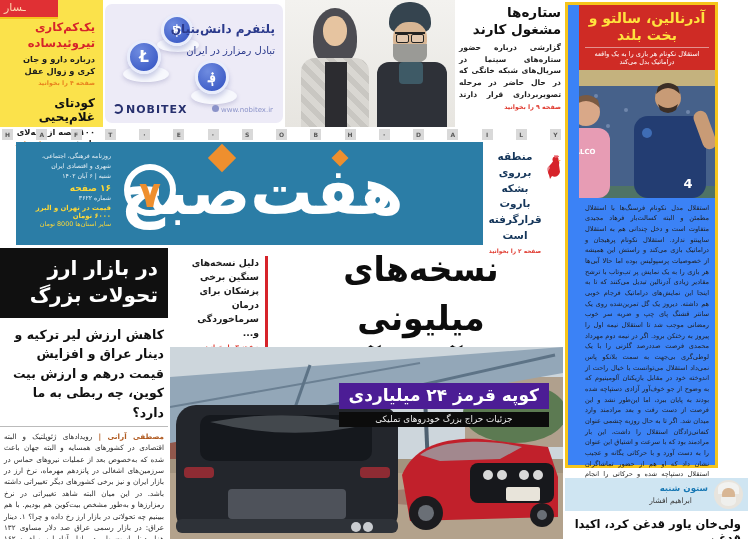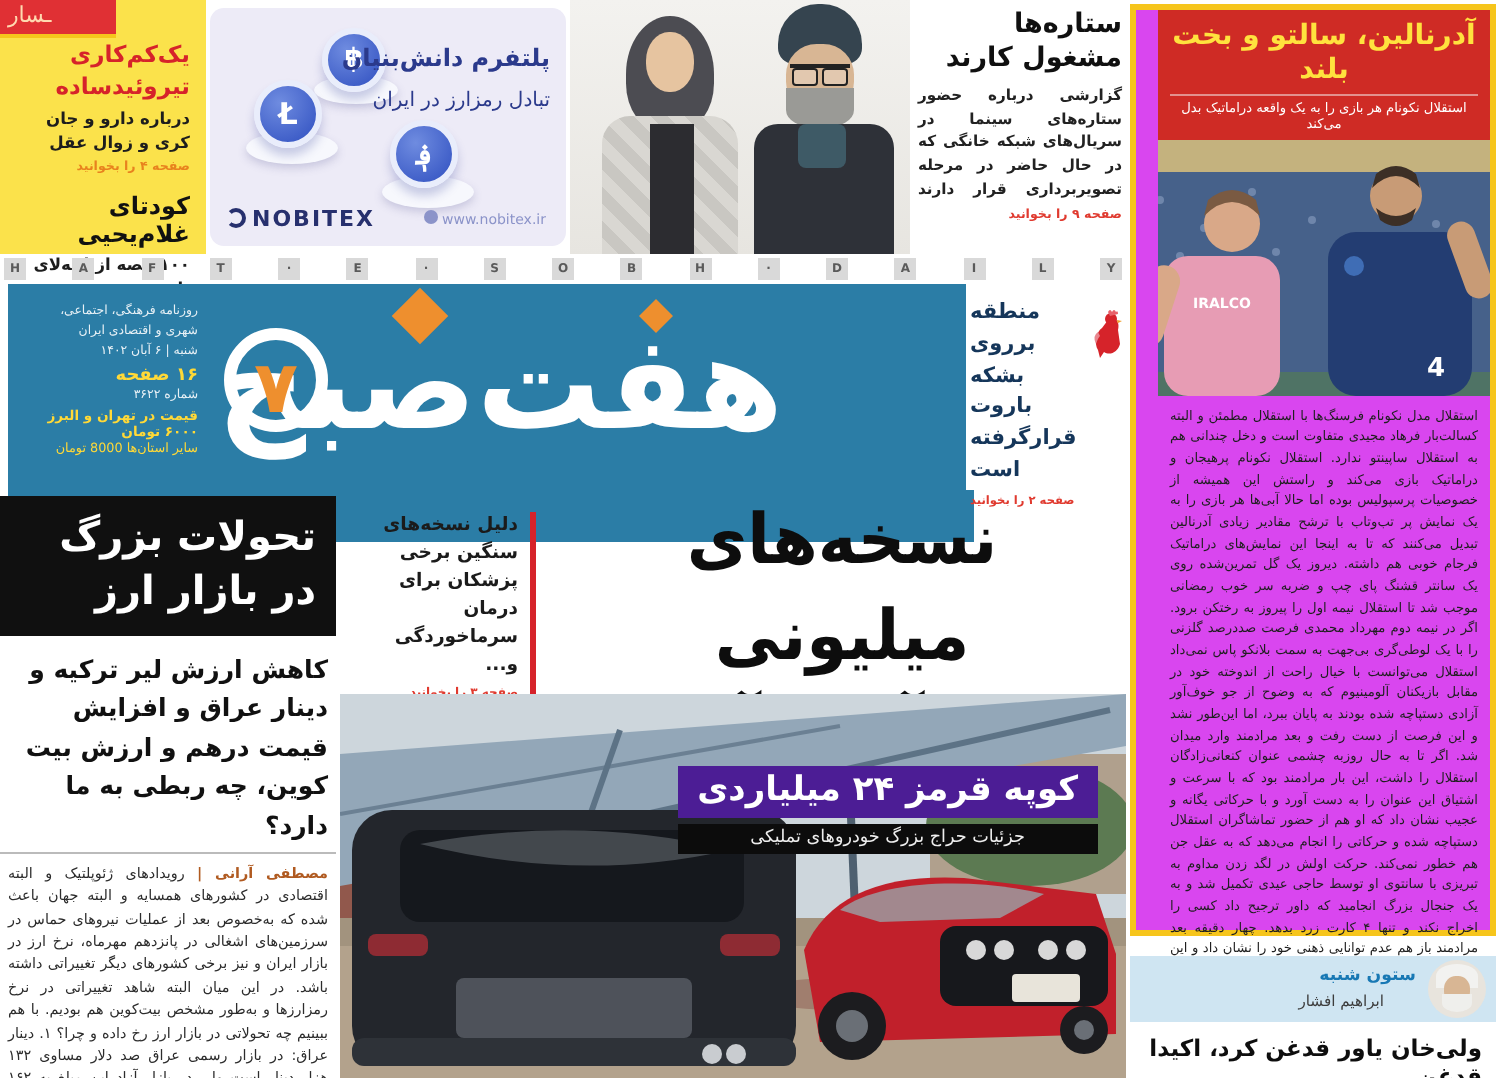--- a/index.html
+++ b/index.html
@@ -54,33 +54,33 @@
   
   .stars { position:absolute; left:457px; top:4px; width:104px; height:123px; text-align:right; padding-left:2px; }
   .stars-title { font-size:13.5px; font-weight:bold; color:#101010; line-height:1.25; }
   .stars-body { font-size:7.6px; font-weight:bold; color:#222; line-height:1.55; margin-top:4px; text-align:justify; }
   .stars-ref { color:#e03a2f; font-size:6.3px; font-weight:bold; }
   
   .latin-band { position:absolute; left:2px; top:129px; width:559px; height:11px; display:flex; justify-content:space-between; direction:ltr; }
   .latin-cell { width:11px; height:11px; background:#d9d9d9; color:#5a5a5a; font-size:6px; font-weight:bold; display:flex; align-items:center; justify-content:center; }
   
   .masthead { position:absolute; left:0; top:142px; width:561px; height:103px; }
-  .mast-teal { position:absolute; left:4px; top:0; width:483px; height:129px; background:#2b7da6; overflow:hidden; }
+  .mast-teal { position:absolute; left:16px; top:0; width:483px; height:103px; background:#2b7da6; overflow:hidden; }
   .mast-info { position:absolute; right:388px; top:9px; width:88px; text-align:right; color:#fff; }
   .mi-line { font-size:6.2px; line-height:1.6; color:#e8f1f6; }
   .mi-pages { color:#ffd937; font-weight:bold; font-size:9px; margin:2px 0 1px; }
   .mi-issue { font-size:6.2px; color:#e8f1f6; }
   .mi-price1 { color:#ffd937; font-weight:bold; font-size:6.8px; margin-top:3px; }
   .mi-price2 { color:#ffd937; font-size:6.4px; }
   .logo-text { position:absolute; left:96px; top:2px; width:300px; text-align:center; color:#fff; font-size:62px; font-weight:bold; line-height:96px; transform:scaleY(1.05); letter-spacing:-2px; }
   .logo-diamond { position:absolute; background:#ee8f2e; transform:rotate(45deg); }
   .d1 { width:20px; height:20px; left:196px; top:6px; }
   .d2 { width:12px; height:12px; left:318px; top:10px; }
   .logo-seven { position:absolute; left:108px; top:22px; width:52px; height:52px; border:6px solid #fff; border-radius:50%; color:#ee8f2e; font-size:36px; font-weight:bold; text-align:center; line-height:50px; }
-  .mast-side { position:absolute; left:483px; top:0; width:78px; height:103px; background:#fff; padding:7px 16px 0 2px; text-align:left; }
+  .mast-side { position:absolute; left:483px; top:0; width:78px; height:103px; background:#fff; padding:7px 16px 0 2px; text-align:center; }
   .mast-side-headline { color:#15365a; font-size:10.5px; font-weight:bold; line-height:1.5; }
   .mast-side-ref { color:#e03a2f; font-size:5.8px; font-weight:bold; margin-top:4px; }
   .rooster { position:absolute; left:546px; top:12px; width:16px; height:26px; }
   
   .main-headline { position:absolute; left:170px; top:248px; width:392px; height:97px; }
   .mh-kicker { position:absolute; left:2px; top:8px; width:96px; border-left:none; padding-left:6px; text-align:right; }
   .mh-kicker-inner { border-right:3px solid #d6232a; padding-right:6px; }
   .mh-kicker-text { font-size:9.3px; font-weight:bold; color:#1b1b1b; line-height:1.5; }
   .mh-ref { color:#e03a2f; font-size:6px; font-weight:bold; margin-top:3px; }
   .mh-big { position:absolute; right:0; top:0; width:282px; height:97px; text-align:center; color:#0d0d0d; font-weight:bold; font-size:33px; line-height:1.4; transform:scaleY(1.05); }
@@ -89,21 +89,21 @@
   .cur-black { background:#101010; color:#fff; padding:7px 10px 9px; font-size:20px; font-weight:bold; line-height:1.35; }
   .cur-lead { font-size:12.5px; font-weight:bold; color:#111; line-height:1.55; padding:7px 4px 4px 2px; border-bottom:1px solid #bbb; }
   .cur-body { font-size:7.2px; color:#2c2c2c; line-height:1.58; text-align:justify; padding:4px 4px 0 4px; height:118px; overflow:hidden; }
   .cur-author { color:#b05a20; font-weight:bold; }
   
   .car-photo { position:absolute; left:170px; top:347px; width:393px; height:192px; overflow:hidden; }
   .car-overlay { position:absolute; right:14px; top:36px; text-align:left; }
   .car-band1 { display:inline-block; background:#4c1d95; color:#fff; font-size:17px; font-weight:bold; padding:2px 10px 4px; }
   .car-band2 { display:block; background:#0c0c0c; color:#eee; font-size:8.8px; padding:2px 10px 3px; margin-top:3px; text-align:center; }
   
-  .football { position:absolute; left:565px; top:2px; width:183px; height:466px; border:3px solid #f6c51c; background:#d946ef;padding-left:11px; }
+  .football { position:absolute; left:565px; top:2px; width:153px; height:466px; border:3px solid #f6c51c; background:#3b82f6;padding-left:11px; }
   .fb-header { background:#cf2b25; padding:5px 6px 4px; text-align:center; }
   .fb-headline { color:#ffe23e; font-size:14px; font-weight:bold; line-height:1.2; }
   .fb-subhead { color:#fff; font-size:6.6px; margin-top:3px; border-top:1px solid #e3918e; padding-top:2px; }
   .fb-photo { position:relative; width:100%; height:128px; overflow:hidden; }
   .fb-body { font-size:6.6px; color:#1f1f1f; line-height:1.62; text-align:justify; padding:5px 6px; }
   
   .saturday { position:absolute; left:565px; top:478px; width:183px; height:61px; background:#fff; }
   .sat-header { position:relative; height:33px; background:#cfe5f2; }
   .sat-photo { position:absolute; right:5px; top:2px; width:29px; height:29px; border-radius:50%; background:#e8e4dd; overflow:hidden; }
   .sat-hair { position:absolute; left:4px; top:2px; width:21px; height:12px; background:#f2f2f0; border-radius:50% 50% 0 0; }
@@ -227,22 +227,22 @@
       </div>
     </div>
     <div class="mh-big">
       <div>نسخه‌های میلیونی</div>
       <div>برای آنفلوآنزای ساده</div>
     </div>
   </div>
 
   <div class="currency">
     <div class="cur-black">
+      <div>در بازار ارز</div>
       <div>تحولات بزرگ</div>
-      <div>در بازار ارز</div>
     </div>
     <div class="cur-lead">کاهش ارزش لیر ترکیه و دینار عراق و افزایش قیمت درهم و ارزش بیت کوین، چه ربطی به ما دارد؟</div>
     <div class="cur-body">
       <span class="cur-author">مصطفی آرانی |</span>
       <span>رویدادهای ژئوپلتیک و البته اقتصادی در کشورهای همسایه و البته جهان باعث شده که به‌خصوص بعد از عملیات نیروهای حماس در سرزمین‌های اشغالی در پانزدهم مهرماه، نرخ ارز در بازار ایران و نیز برخی کشورهای دیگر تغییراتی داشته باشد. در این میان البته شاهد تغییراتی در نرخ رمزارزها و به‌طور مشخص بیت‌کوین هم بودیم. با هم ببینیم چه تحولاتی در بازار ارز رخ داده و چرا؟ ۱. دینار عراق: در بازار رسمی عراق صد دلار مساوی ۱۳۲ هزار دینار است ولی در بازار آزاد این مبلغ به ۱۶۲ هزار دینار رسیده است. سال گذشته این مبلغ ۱۴۶۰۰۰ دینار بوده است. چه اتفاقی افتاده که ارزش ارز عراقی این‌قدر پایین آمده و فاصله‌ای حدودا ۲۰ درصدی با نرخ رسمی بانک مرکزی عراق پیدا کرده است؟ آن یکی مورد دیگر تعداد زیادی دلار...</span>
     </div>
   </div>
 
   <div class="car-photo">
     <svg width="393" height="192" viewBox="0 0 393 192">

